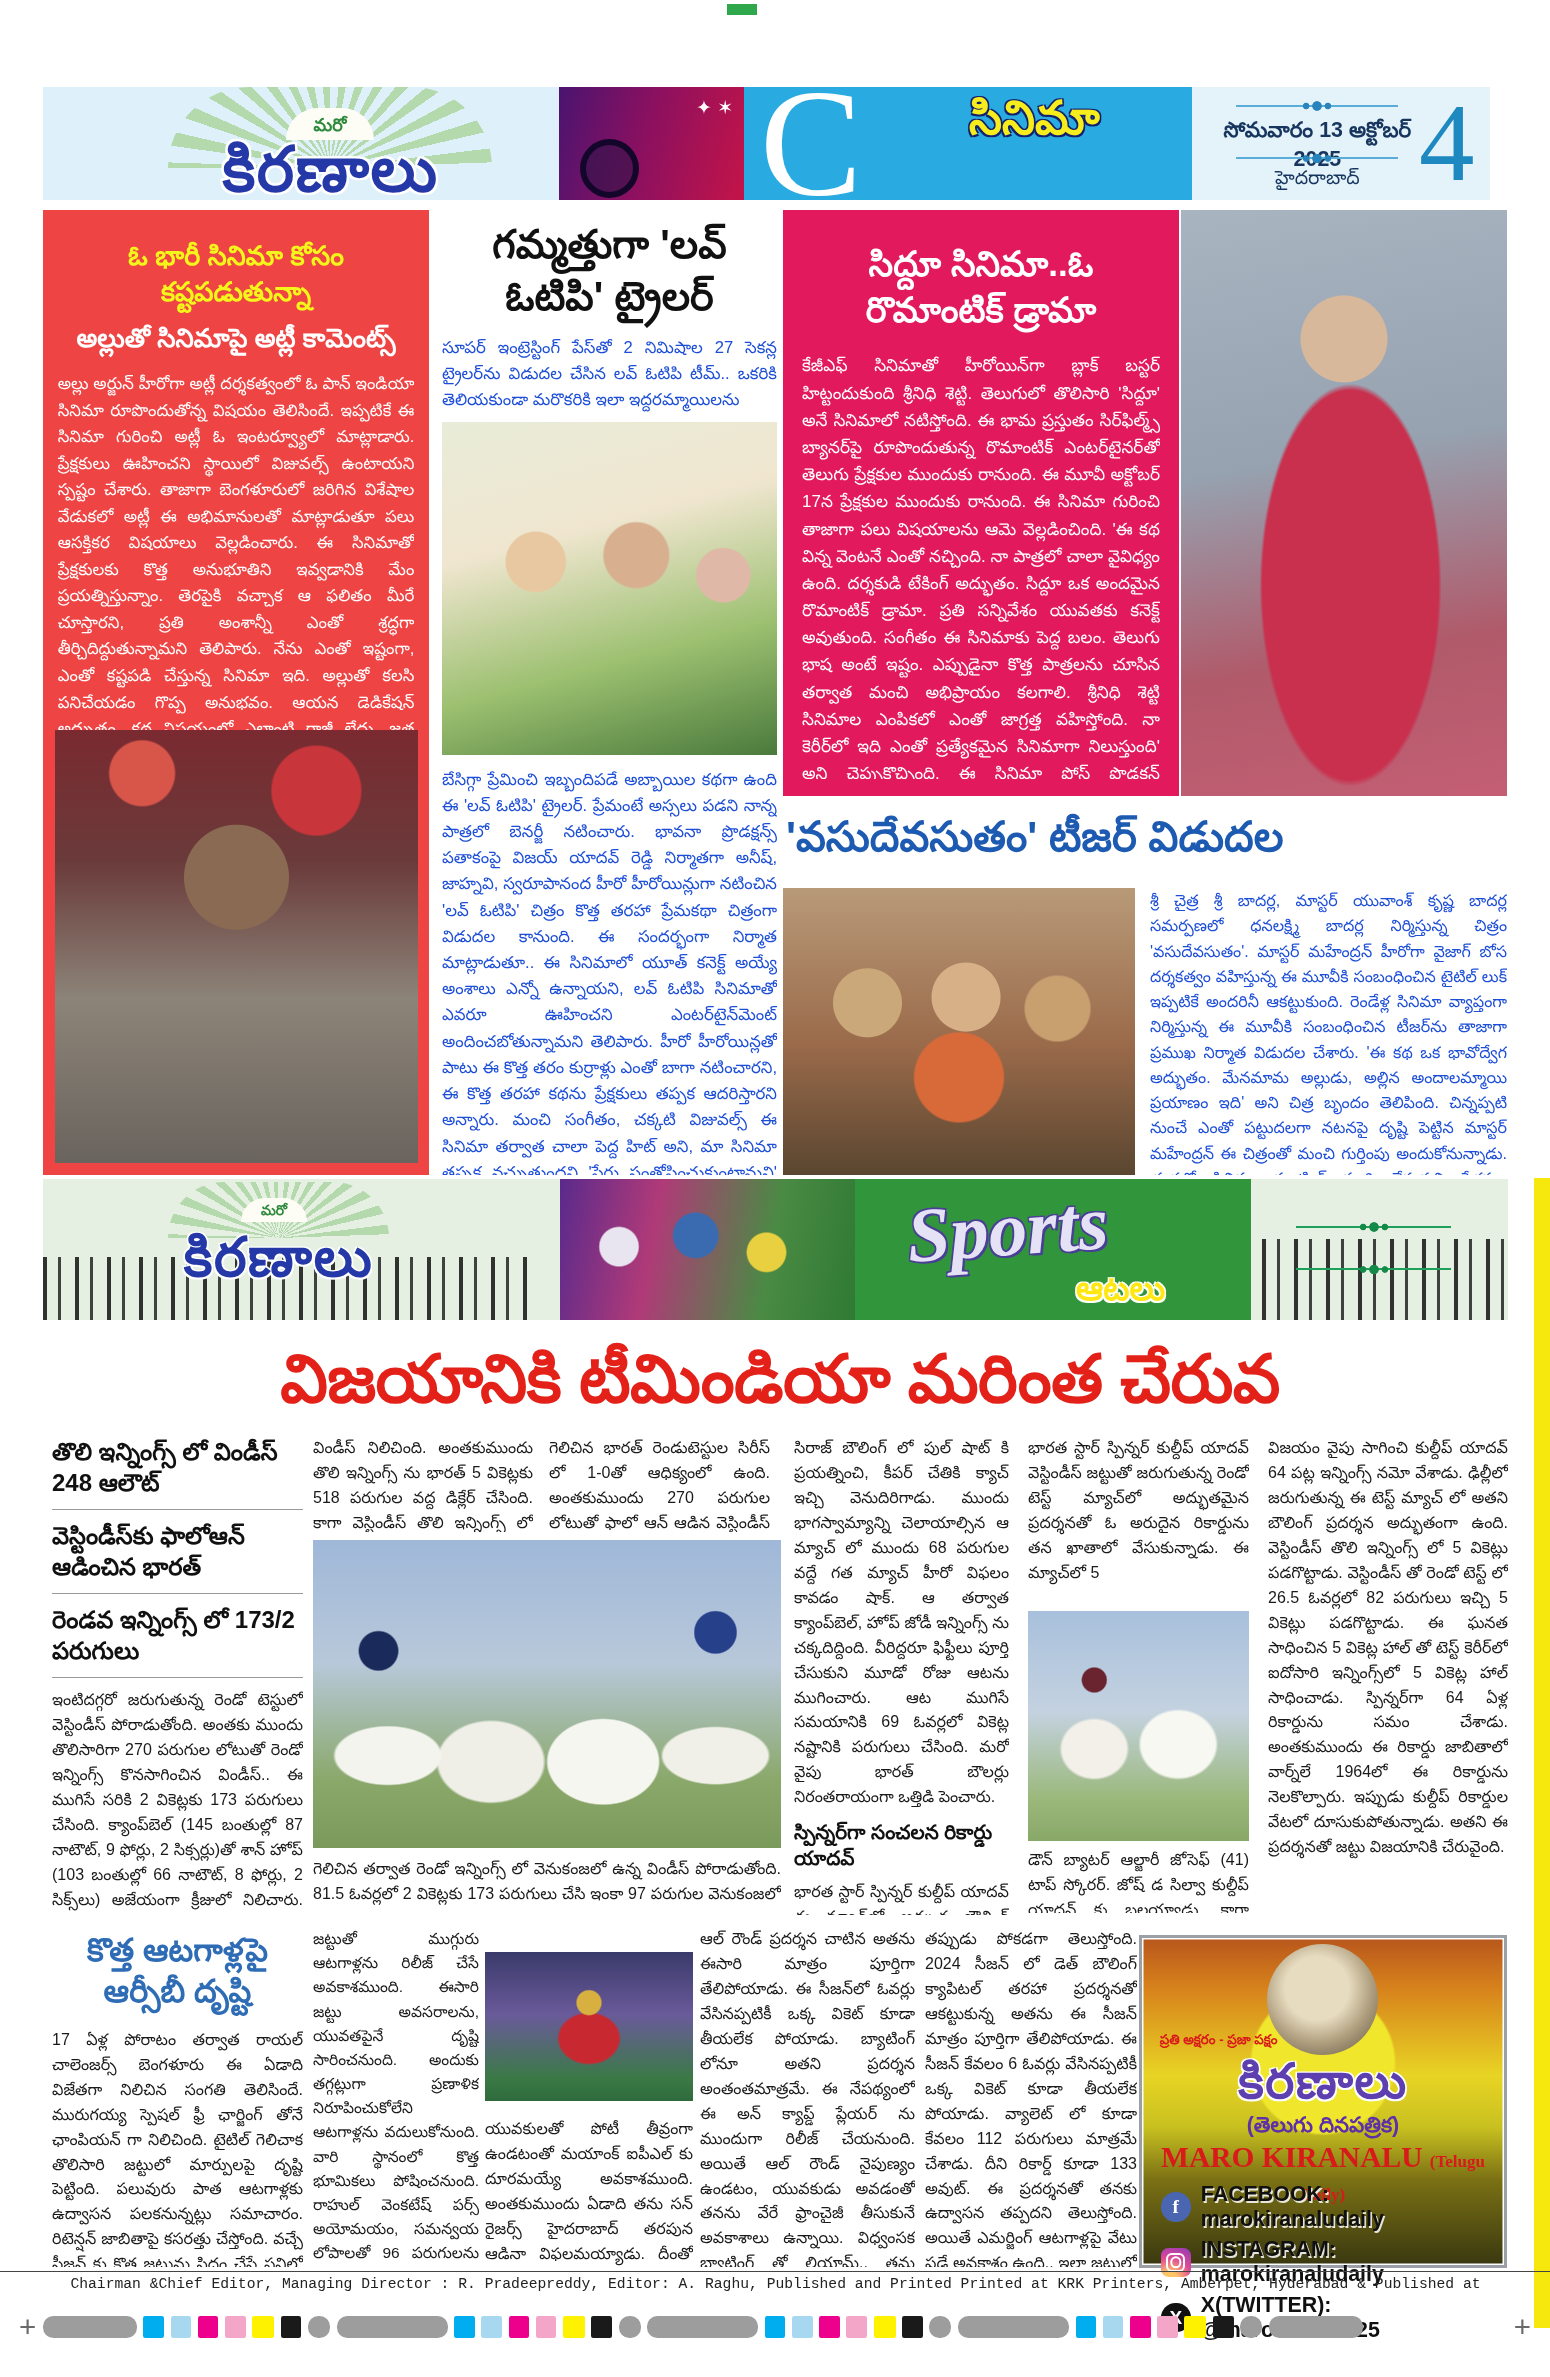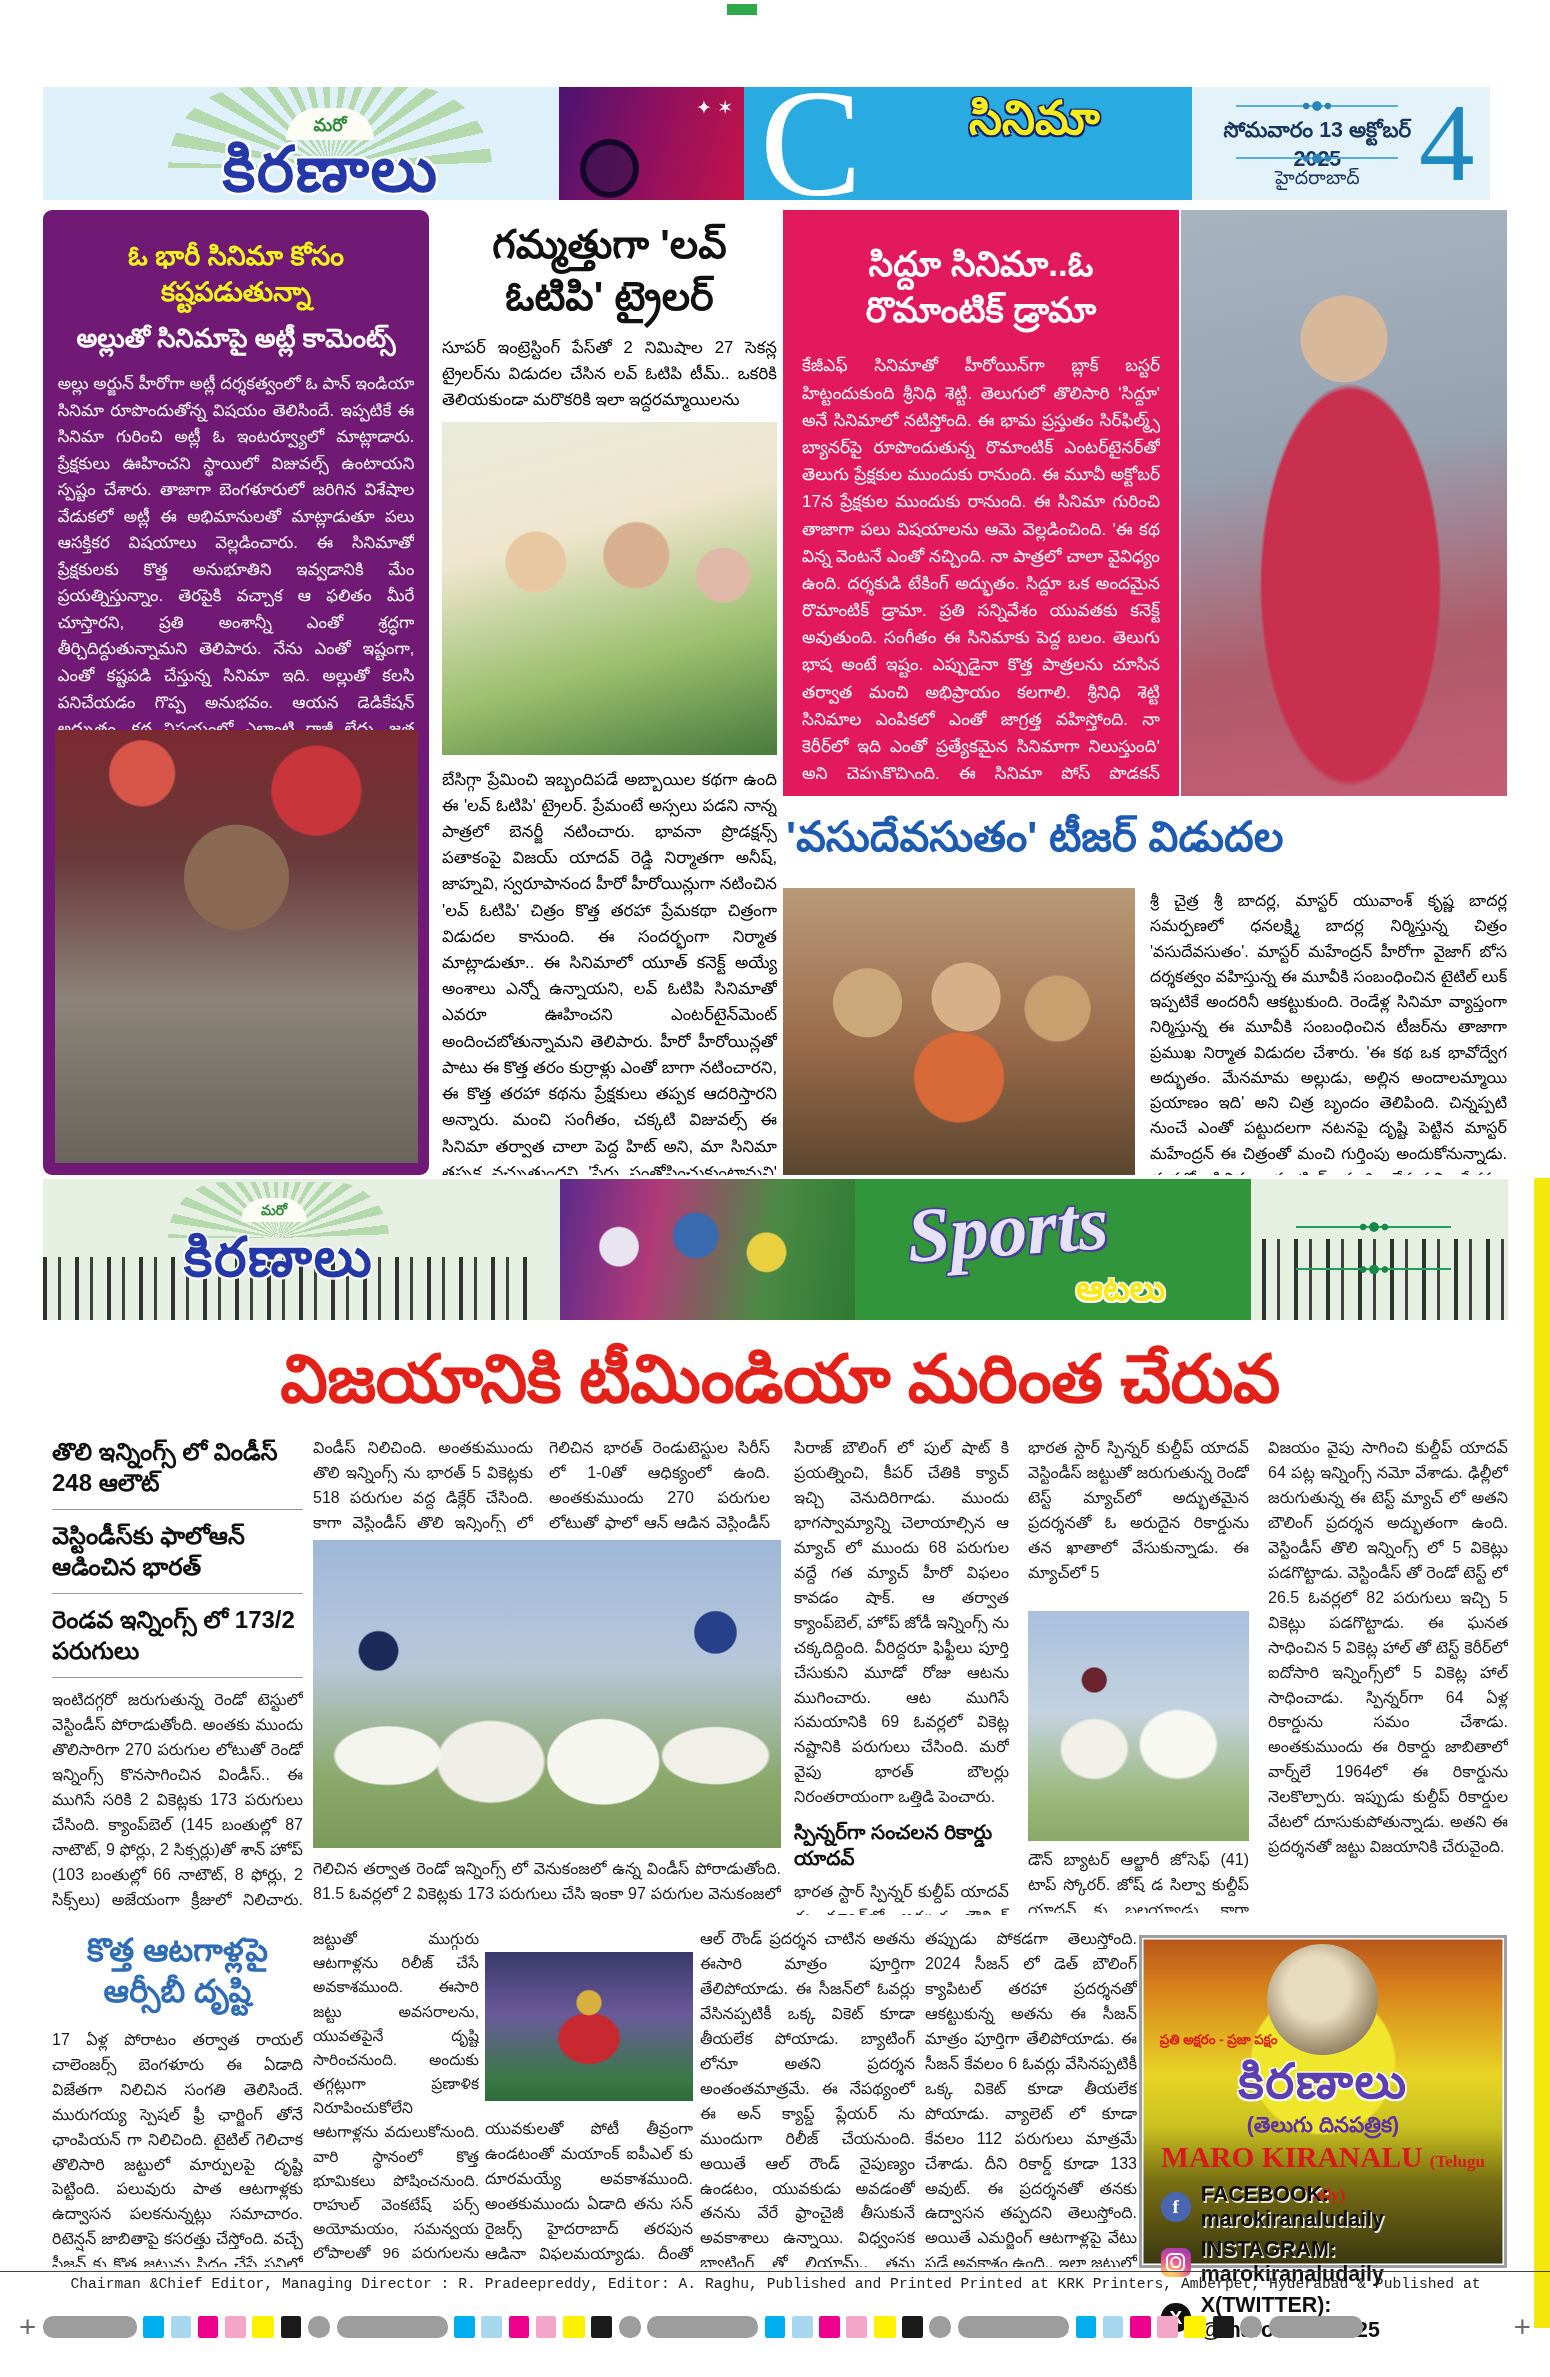--- a/index.html
+++ b/index.html
@@ -30,26 +30,26 @@
   .deco i{position:absolute;left:50%;top:-3.7px;transform:translateX(-50%);width:32px;height:9.6px;
     background:radial-gradient(circle at 16% 50%, #2a84bc 0 2.9px, transparent 3.7px),
                radial-gradient(circle at 50% 50%, #2a84bc 0 4.4px, transparent 5.2px),
                radial-gradient(circle at 84% 50%, #2a84bc 0 2.9px, transparent 3.7px);}
   .deco.green{background:#1fa05a;}
   .deco.green i{background:radial-gradient(circle at 16% 50%, #148a48 0 2.9px, transparent 3.7px),
                radial-gradient(circle at 50% 50%, #148a48 0 4.4px, transparent 5.2px),
                radial-gradient(circle at 84% 50%, #148a48 0 2.9px, transparent 3.7px);}
   .page-num{color:#1e88c0;font-family:"Liberation Serif",serif;font-size:111px;line-height:1;}
   
-  .teal-box{background:#701a75;color:#fff;border-radius:9px;}
+  .teal-box{background:#ef4444;color:#fff;}
   .hl-yellow{color:#f3f51b;font-weight:bold;font-size:27px;line-height:1.35;}
   .hl-white{color:#fff;font-weight:bold;font-size:26px;line-height:1.35;}
   .body-w{color:#fff;font-size:16.6px;line-height:1.6;}
   .hl-black{color:#111;font-weight:bold;font-size:40px;line-height:1.28;}
-  .body-k{color:#000000;font-size:16.6px;line-height:1.58;}
+  .body-k{color:#1d4ed8;font-size:16.6px;line-height:1.58;}
   .pink-box{background:#e3195e;color:#fff;}
   .hl-pink-w{color:#fff;font-weight:bold;font-size:35px;line-height:1.32;}
   .hl-blue{color:#1d5ab2;font-weight:bold;font-size:42px;line-height:1.2;}
   
   .sports-banner{background:#e6f0e2;}
   .crowd{background:
      repeating-linear-gradient(90deg, rgba(12,12,12,.92) 0 4.4px, transparent 4.4px 14.7px, rgba(12,12,12,.85) 14.7px 18.4px, transparent 18.4px 32px);}
   .green-panel{background:#31953b;}
   .sports-script{font-family:"Liberation Serif",serif;font-style:italic;font-weight:bold;font-size:77px;color:#e6e2f6;transform:rotate(-4deg);
     text-shadow:2.2px 2.2px 0 #4a3f96,-1.5px -1.5px 0 #4a3f96,1.5px -1.5px 0 #4a3f96,-1.5px 1.5px 0 #4a3f96;}

